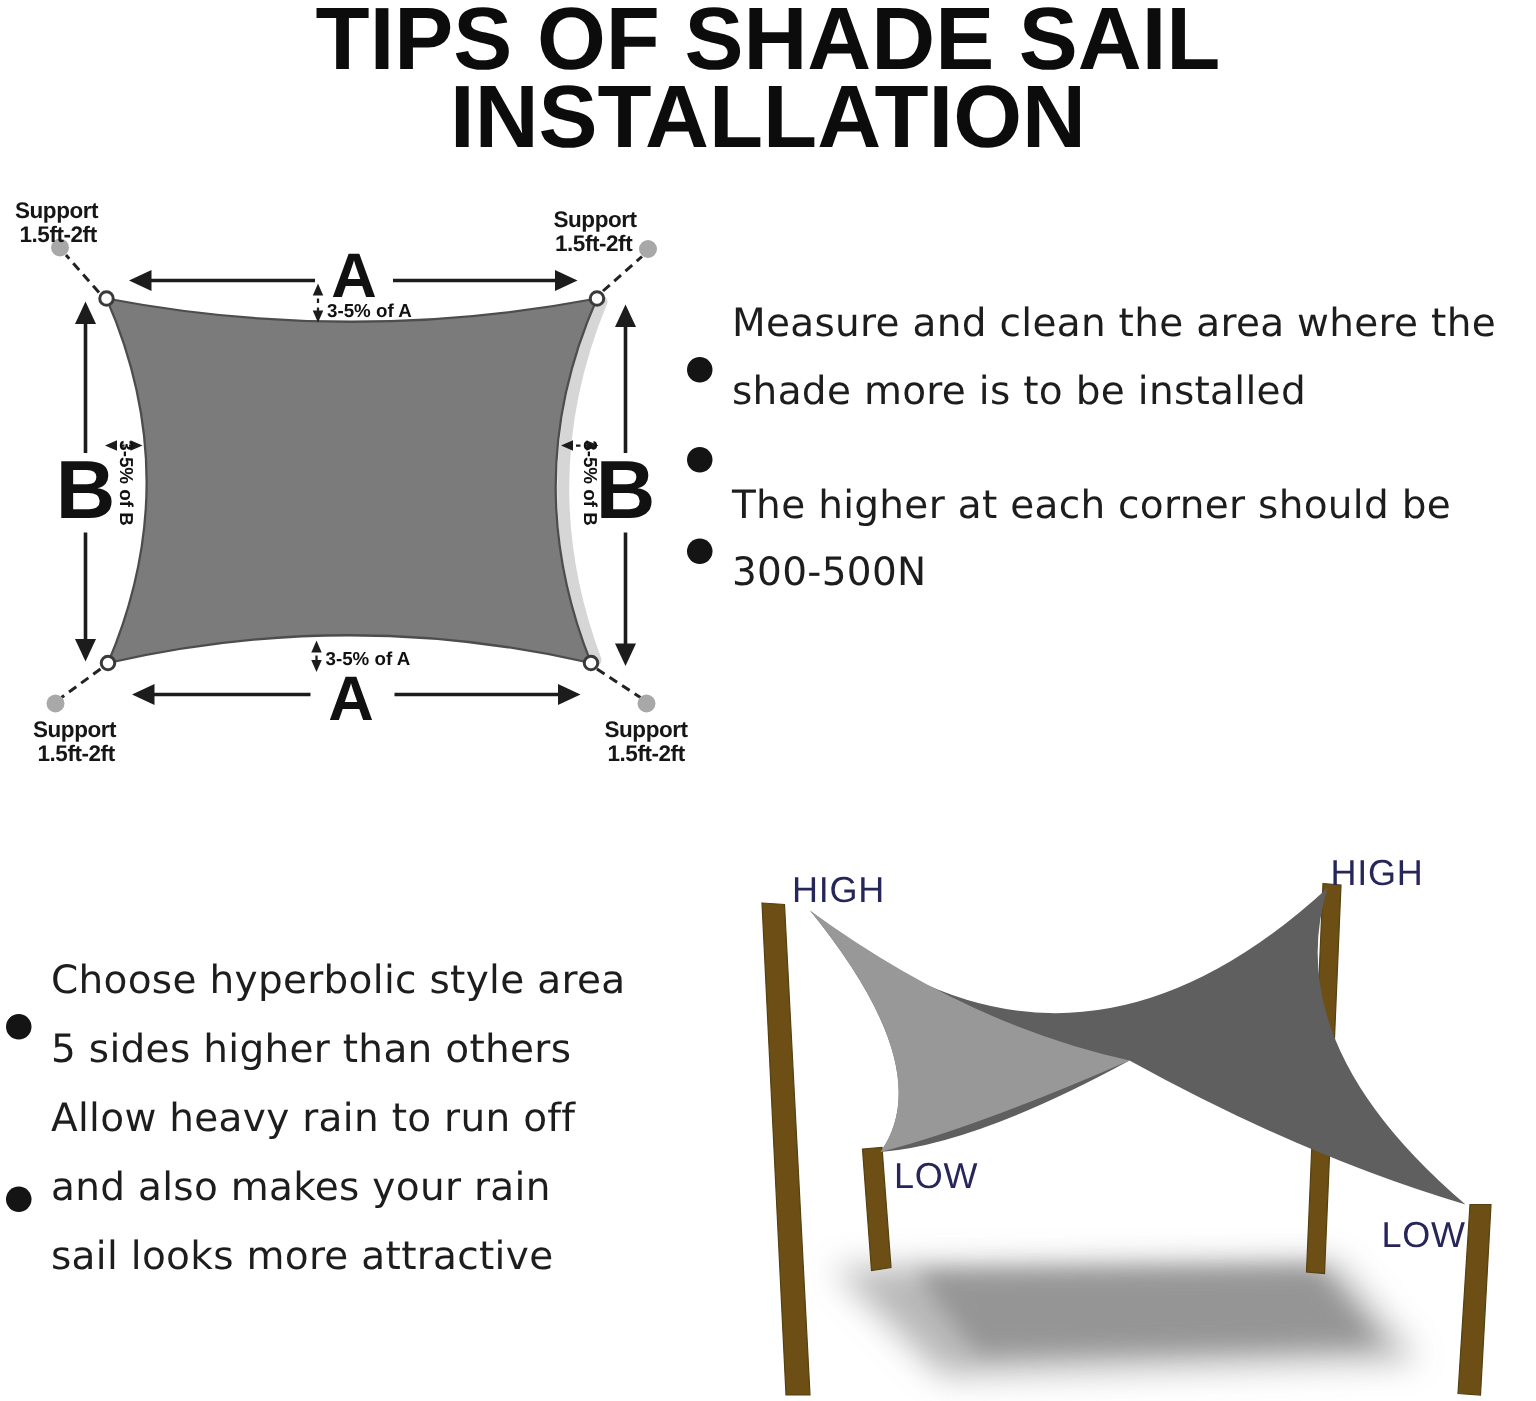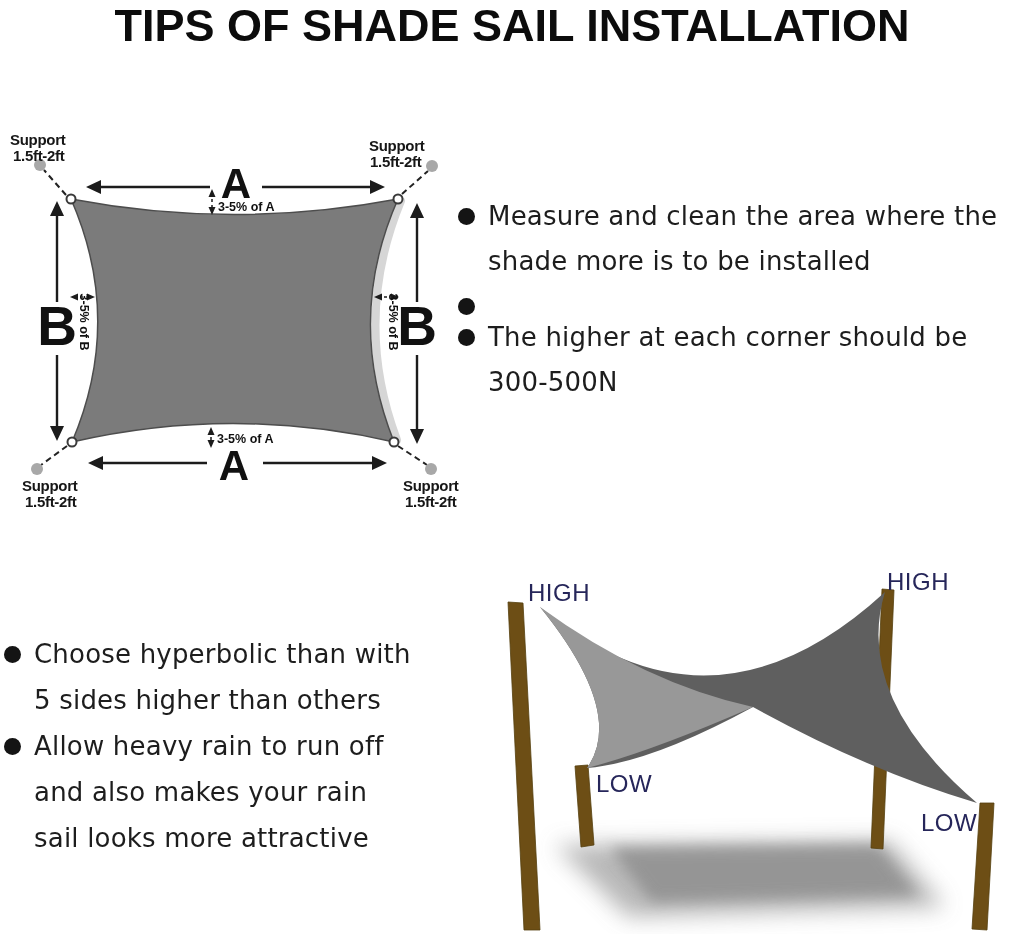--- a/index.html
+++ b/index.html
@@ -1,29 +1,29 @@
 <!DOCTYPE html>
 <html><head>
 <meta charset="utf-8">
 <style>
   html,body{margin:0;padding:0;background:#ffffff;}
   #page{position:relative;width:1024px;height:934px;background:#ffffff;overflow:hidden;
         font-family:"DejaVu Sans",sans-serif;}
   #title{position:absolute;left:0;top:0;width:1024px;height:52px;line-height:52px;
          text-align:center;font-family:"Liberation Sans",sans-serif;font-weight:900;
-         font-size:45px;color:#0c0c0c;letter-spacing:0px;}
+         font-size:59px;color:#0c0c0c;letter-spacing:0px;}
   .svg-abs{position:absolute;}
   .tips{position:absolute;color:#1d1d1d;font-size:26px;letter-spacing:0.2px;}
   #install-tips{left:458px;top:194px;width:566px;}
   #install-tips .tip-line{line-height:45px;}
   #install-tips .dot{margin-top:14px;}
   #style-tips{left:4px;top:631px;width:450px;}
   #style-tips .tip-line{line-height:46px;}
   #style-tips .dot{margin-top:15px;}
-  .tip-row{display:flex;align-items:flex-start;gap:13px;}
+  .tip-row{display:flex;align-items:center;gap:13px;}
   .dot{width:17px;height:17px;border-radius:50%;background:#141414;flex:none;}
   .tip-lines{flex:1;}
   svg text{font-family:"Liberation Sans",sans-serif;}
   .dim-letter{font-weight:bold;fill:#111111;}
   .tol-label{font-weight:bold;font-size:12.5px;fill:#111111;}
   .support-label{font-weight:bold;font-size:15px;fill:#161616;letter-spacing:-0.3px;}
   .hl-label{font-size:24px;fill:#26265a;font-weight:500;letter-spacing:0.5px;}
 </style>
 </head>
 <body>
@@ -168,21 +168,21 @@
         <div class="tip-line">The higher at each corner should be</div>
         <div class="tip-line">300-500N</div>
       </div>
     </div>
   </div>
 
   <div id="style-tips" class="tips">
     <div class="tip-row">
       <div class="dot"></div>
       <div class="tip-lines">
-        <div class="tip-line">Choose hyperbolic than with</div>
+        <div class="tip-line">Choose hyperbolic style area</div>
         <div class="tip-line">5 sides higher than others</div>
       </div>
     </div>
     <div class="tip-row">
       <div class="dot"></div>
       <div class="tip-lines">
         <div class="tip-line">Allow heavy rain to run off</div>
         <div class="tip-line">and also makes your rain</div>
         <div class="tip-line">sail looks more attractive</div>
       </div>

